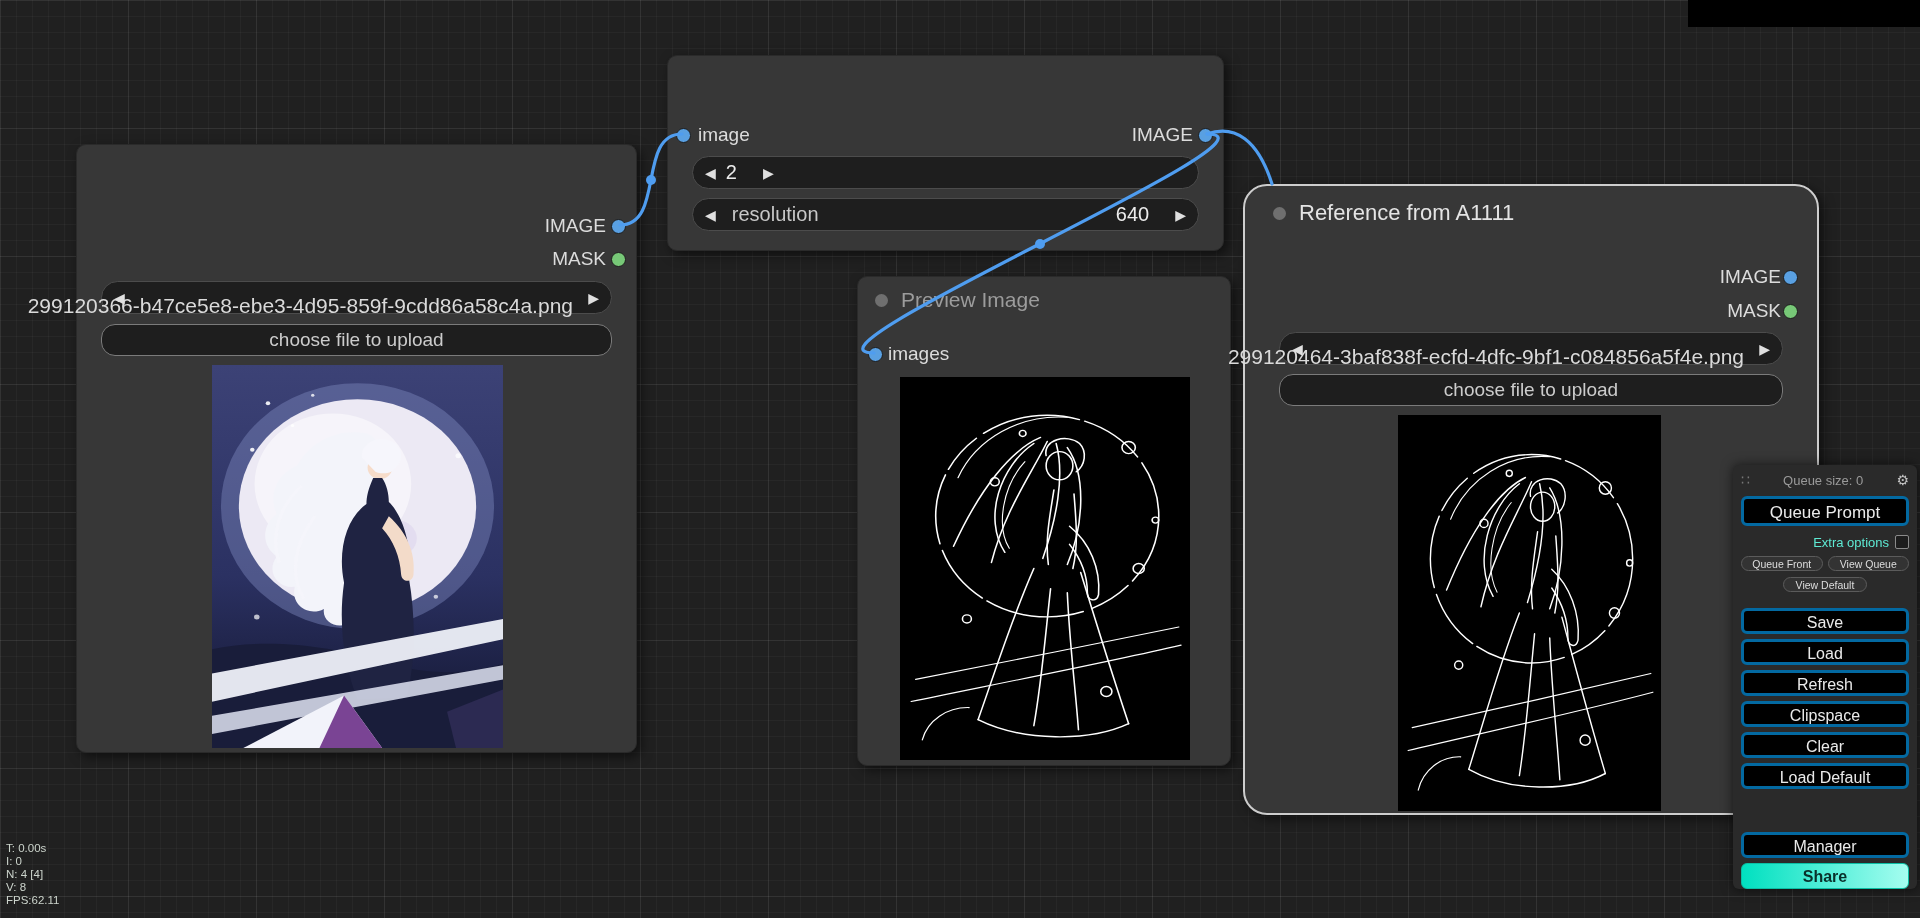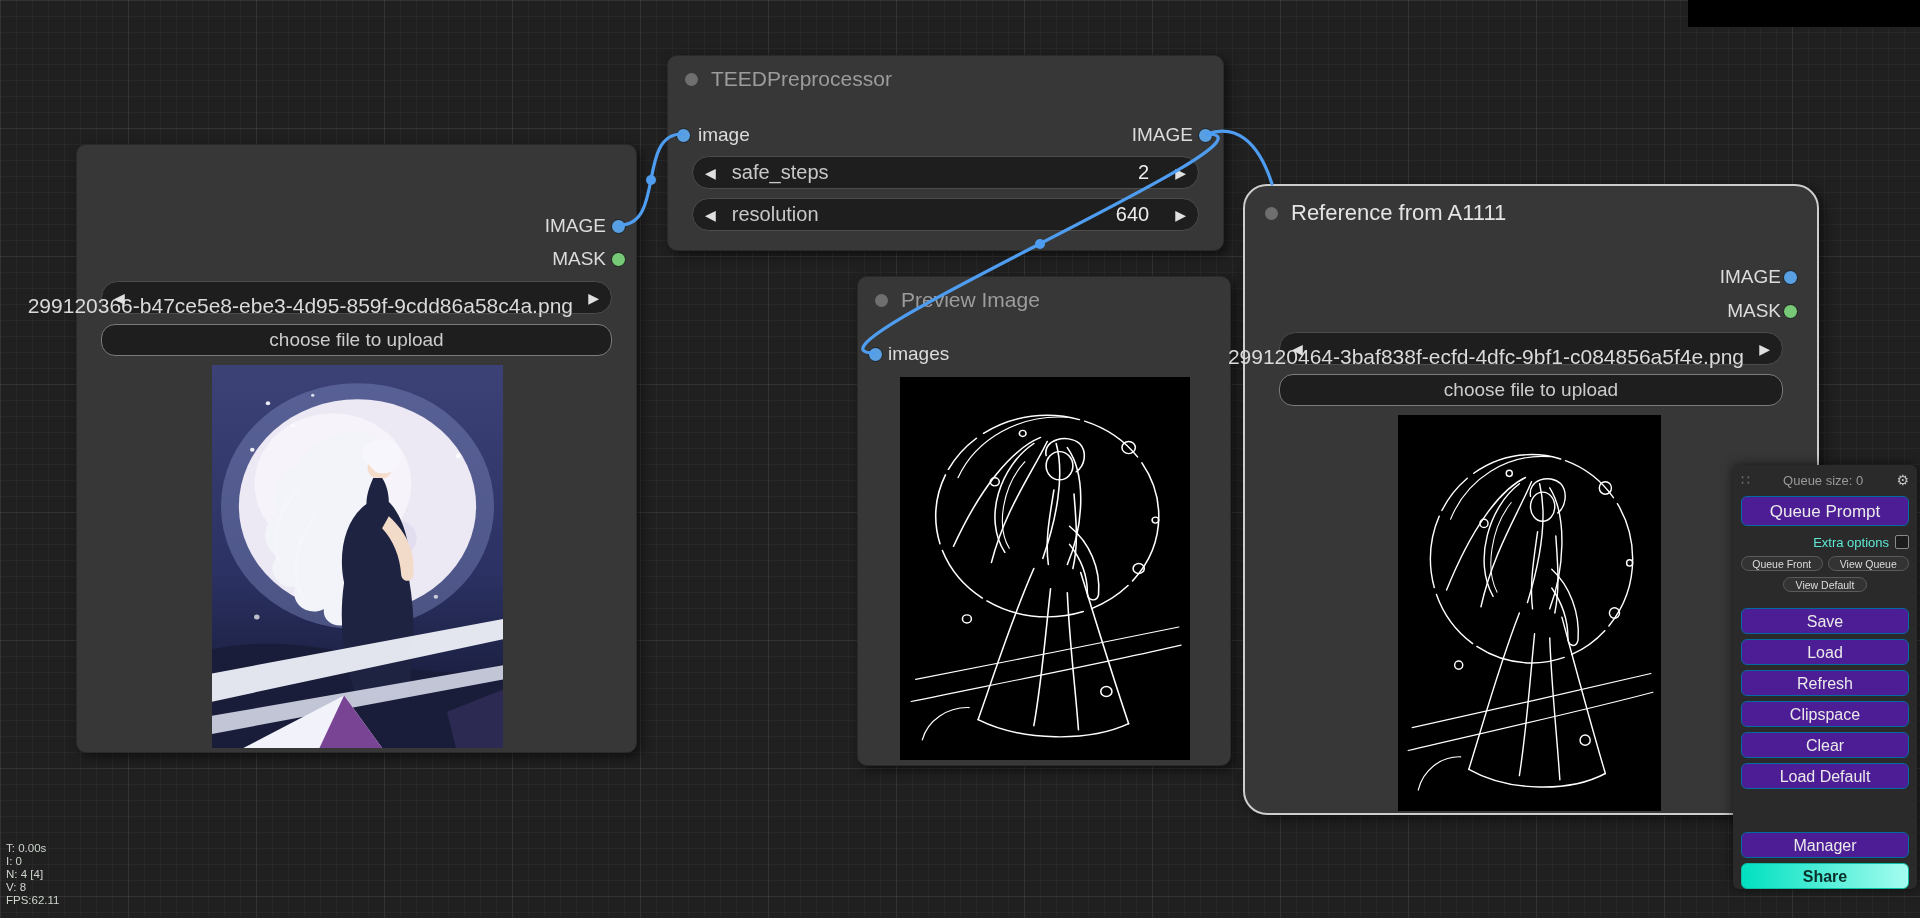--- a/index.html
+++ b/index.html
@@ -13,21 +13,21 @@
       linear-gradient(90deg, rgba(255,255,255,.03) 1px, transparent 1px);
     background-size:128px 128px,128px 128px,16px 16px,16px 16px;}
 
   
   .node{position:absolute;background:#373737;border:1px solid #2a2a2a;border-radius:10px;
     box-shadow:4px 4px 12px rgba(0,0,0,.55);z-index:2;box-sizing:border-box;}
   .node-title{position:absolute;left:0;top:0;right:0;height:46px;display:flex;align-items:center;
     gap:13px;padding-left:17px;color:#9c9c9c;font-size:21px;white-space:nowrap;}
   .title-dot{width:13px;height:13px;border-radius:50%;background:#6f6f6f;flex:0 0 auto;}
   .node-rounded{border-radius:24px;border:2px solid #cdcdcd;}
-  .node-rounded .node-title{height:54px;padding-left:20px;color:#e4e4e4;font-size:22px;}
+  .node-rounded .node-title{height:54px;padding-left:28px;color:#e4e4e4;font-size:22px;}
 
   .slot-label{position:absolute;color:#dcdcdc;font-size:19px;height:22px;line-height:22px;white-space:nowrap;}
   .slot-label.out{right:30px;text-align:right;}
   .slot-label.in{left:30px;}
   .dot{position:absolute;width:13px;height:13px;border-radius:50%;border:1px solid #1d1d1d;box-sizing:content-box;}
   .dot.img{background:var(--slot-image);}
   .dot.msk{background:var(--slot-mask);}
 
   .combo{position:absolute;height:33px;background:#1e1e1e;border:1px solid #4c4c4c;border-radius:17px;
     color:#cfcfcf;box-sizing:border-box;}
@@ -48,21 +48,21 @@
   
   .links{position:absolute;inset:0;z-index:3;pointer-events:none;}
 
   
   .menu{position:absolute;left:1733px;top:465px;width:184px;height:424px;background:#2a2a2a;border-radius:6px;
     z-index:5;padding:5px 8px;box-sizing:border-box;box-shadow:0 0 12px rgba(0,0,0,.6);color:#ccc;}
   .menu-head{display:flex;align-items:center;justify-content:space-between;height:20px;margin-bottom:6px;
     color:#9a9a9a;font-size:13px;}
   .menu-head .drag{color:#777;font-size:14px;cursor:grab;}
   .menu-head .gear{color:#c2c2c2;font-size:14px;cursor:pointer;}
-  .mbtn{display:block;width:100%;background:#4c1d95;border:1px solid #0369a1;border-radius:6px;color:#eaeaea;
+  .mbtn{display:block;width:100%;background:#000000;border:3px solid #0369a1;border-radius:6px;color:#eaeaea;
     font-size:16px;height:26px;line-height:23px;text-align:center;margin:0 0 5px 0;padding:0;cursor:pointer;
     font-family:"Liberation Sans",sans-serif;box-sizing:border-box;}
   .mbtn.big{height:30px;line-height:27px;font-size:17px;margin-bottom:8px;}
   .extra-row{display:flex;justify-content:flex-end;align-items:center;gap:6px;height:16px;margin-bottom:6px;
     font-size:13px;color:#5eead4;}
   .checkbox{width:12px;height:12px;border:1px solid #8a8a8a;background:#1d1d1d;border-radius:2px;cursor:pointer;}
   .tiny-row{display:flex;gap:5px;margin-bottom:6px;}
   .tbtn{flex:1 1 0;background:#333;border:1px solid #5b5b5b;border-radius:9px;color:#ddd;font-size:10.5px;
     height:15px;line-height:12px;text-align:center;padding:0;cursor:pointer;font-family:"Liberation Sans",sans-serif;}
   .tbtn.history{display:block;flex:none;width:84px;margin:0 auto 16px auto;}
@@ -171,32 +171,27 @@
       <path d="M0 348 L 260 298 L 260 312 L 0 366 Z" fill="#dfe3f2" opacity="0.85"></path>
       <path d="M28 380 L 118 328 L 152 380 Z" fill="#f2f3fa"></path>
       <path d="M118 328 L 152 380 L 96 380 Z" fill="#7a4494"></path>
       <path d="M210 344 L 260 322 L 260 380 L 218 380 Z" fill="#2c2a52"></path>
       <circle cx="40" cy="250" r="2.5" fill="#fff" opacity="0.7"></circle>
       <circle cx="200" cy="230" r="2" fill="#fff" opacity="0.7"></circle>
     </svg>
   </div>
 
   <div class="node" style="left:667px;top:55px;width:557px;height:196px;">
-    <div class="node-title">
-      <span class="title-dot"></span>
-      <span>TEEDPreprocessor</span>
-    </div>
     <div class="slot-label in" style="top:68px;">image</div>
     <div class="slot-label out" style="top:68px;">IMAGE</div>
     <span class="dot img" style="top:72px;left:8px;"></span>
     <span class="dot img" style="top:72px;right:10px;"></span>
 
     <div class="combo widget-flex" style="top:100px;left:24px;right:24px;">
       <span class="wa">◀</span>
-      <span class="wlabel">safe_steps</span>
       <span class="wvalue">2</span>
       <span class="wa">▶</span>
     </div>
     <div class="combo widget-flex" style="top:142px;left:24px;right:24px;">
       <span class="wa">◀</span>
       <span class="wlabel">resolution</span>
       <span class="wvalue">640</span>
       <span class="wa">▶</span>
     </div>
   </div>

